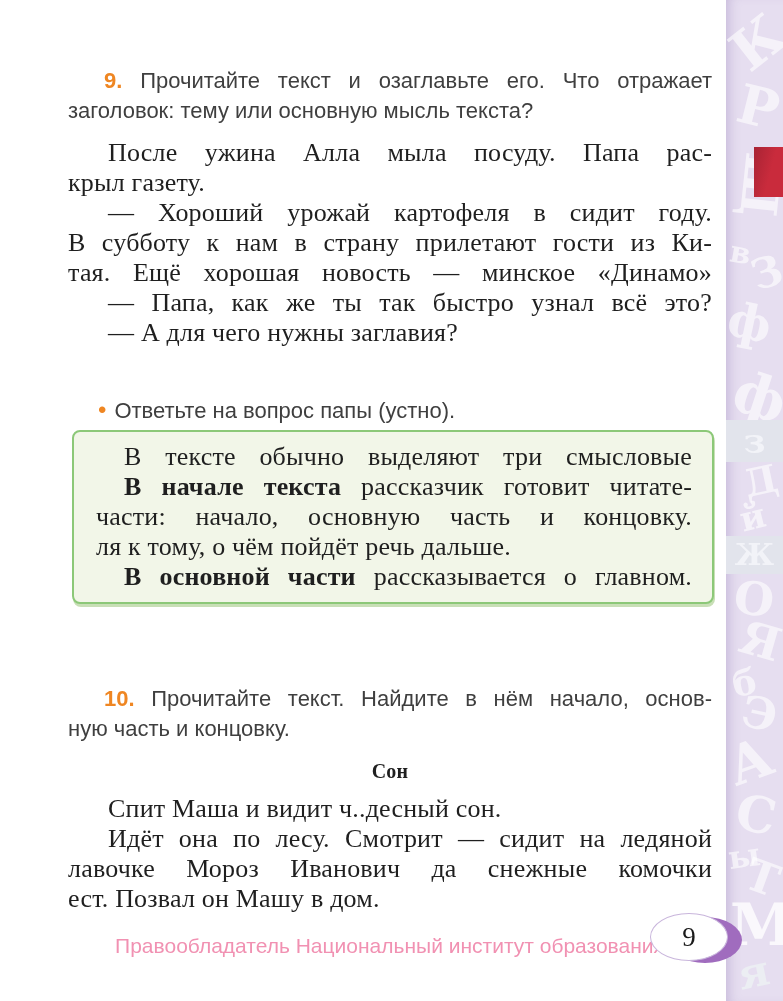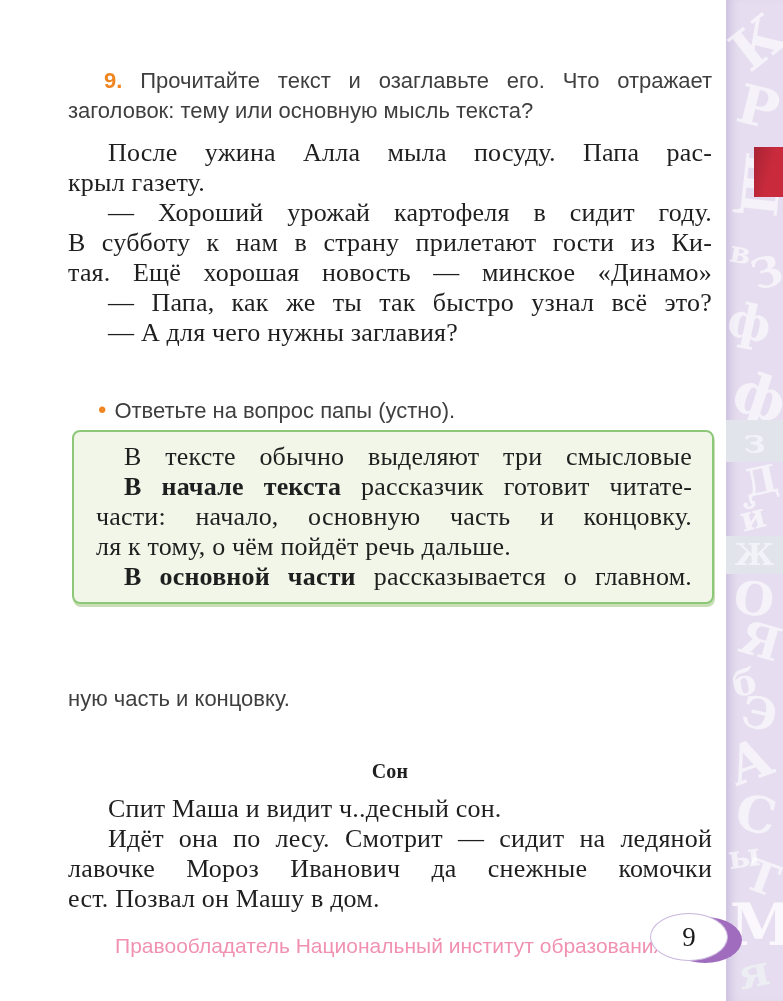--- a/index.html
+++ b/index.html
@@ -88,20 +88,21 @@
 
   <div class="rulebox serif">
     <div class="ln ind j"><b></b><span>В тексте обычно выделяют три смысловые</span></div>
     <div class="ln ind j"><b>В начале текста</b><span> рассказчик готовит читате-</span></div>
     <div class="ln j"><b></b><span>части: начало, основную часть и концовку.</span></div>
     <div class="ln"><b></b><span>ля к тому, о чём пойдёт речь дальше.</span></div>
     <div class="ln ind j"><b>В основной части</b><span> рассказывается о главном.</span></div>
   </div>
 
   <div class="content sans" style="top:684px">
+    <div class="ln j"><span class="exnum" style="padding-left:36px">10.</span> <span>Прочитайте текст. Найдите в нём начало, основ-</span></div>
     <div class="ln">ную часть и концовку.</div>
   </div>
 
   <div class="content serif title" style="top:756px">Сон</div>
   <div class="content serif" style="top:794px">
     <div class="ln ind">Спит Маша и видит ч..десный сон.</div>
     <div class="ln ind j">Идёт она по лесу. Смотрит — сидит на ледяной</div>
     <div class="ln j">лавочке Мороз Иванович да снежные комочки</div>
     <div class="ln">ест. Позвал он Машу в дом.</div>
   </div>

